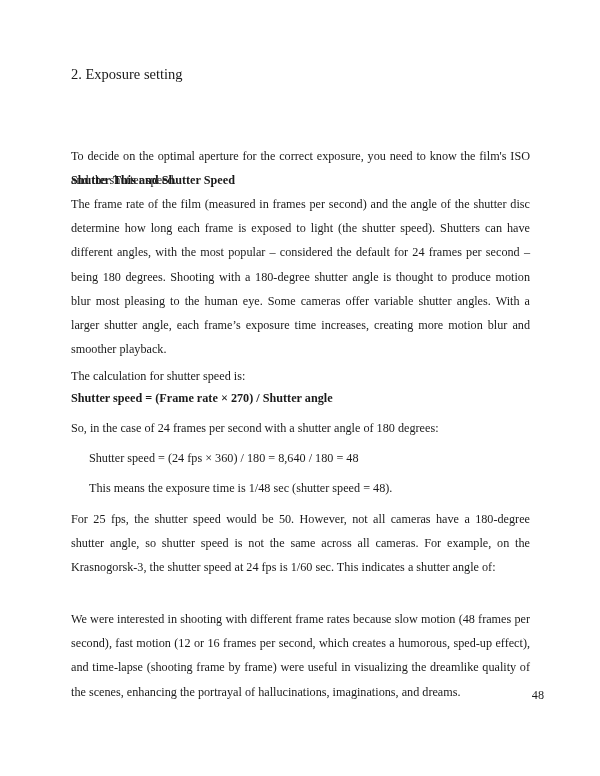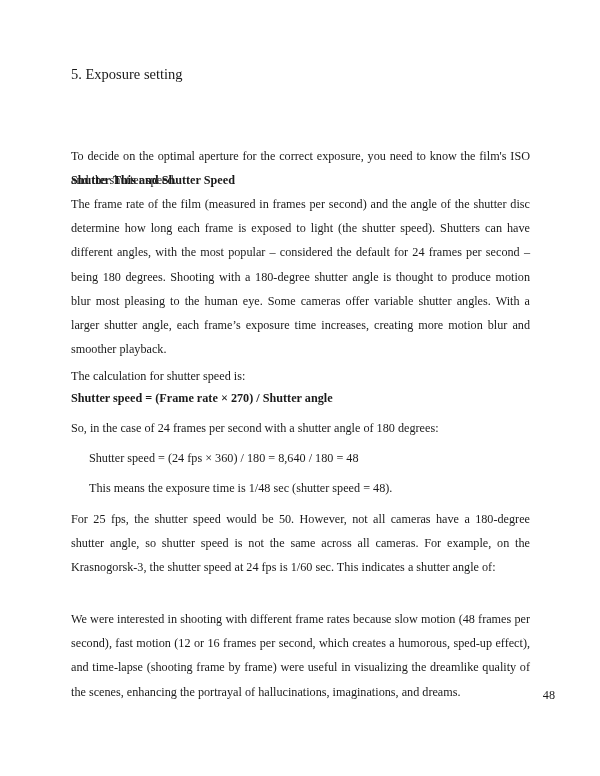--- a/index.html
+++ b/index.html
@@ -41,34 +41,34 @@
       font-size: 12.2px;
       line-height: 24.2px;
       text-align: justify;
       text-align-last: left;
     }
     .para.nojust { text-align: left; }
     .bold { font-weight: bold; }
     .indent { left: 89px; }
     .pagenum {
       position: absolute;
-      left: 530px;
+      left: 519px;
       width: 25px;
       top: 688px;
       font-size: 12.2px;
       text-align: right;
       margin: 0;
     }
   </style>
 </head>
 <body>
 
 <div class="page">
 
-  <h2 class="abs heading" style="font-weight:normal;">5. Exposure setting</h2>
+  <h2 class="abs heading" style="font-weight:normal;">2. Exposure setting</h2>
 
   <p class="para" style="top:144px;">To decide on the optimal aperture for the correct exposure, you need to know the film's ISO and the shutter speed.</p>
 
   <p class="para bold nojust" style="top:168px;">Shutter This and Shutter Speed</p>
 
   <p class="para" style="top:192px;">The frame rate of the film (measured in frames per second) and the angle of the shutter disc determine how long each frame is exposed to light (the shutter speed). Shutters can have different angles, with the most popular – considered the default for 24 frames per second – being 180 degrees. Shooting with a 180-degree shutter angle is thought to produce motion blur most pleasing to the human eye. Some cameras offer variable shutter angles. With a larger shutter angle, each frame’s exposure time increases, creating more motion blur and smoother playback.</p>
 
   <p class="para nojust" style="top:364px;">The calculation for shutter speed is:</p>
 
   <p class="para bold nojust" style="top:386px;">Shutter speed = (Frame rate × 270) / Shutter angle</p>

